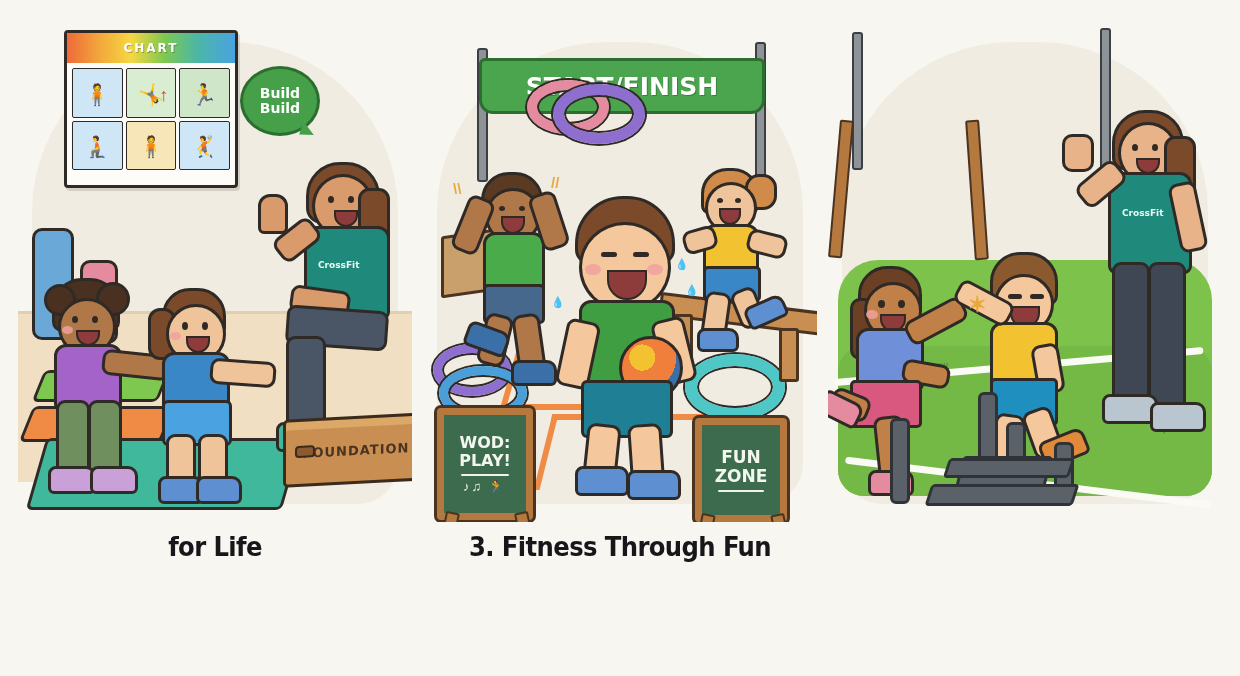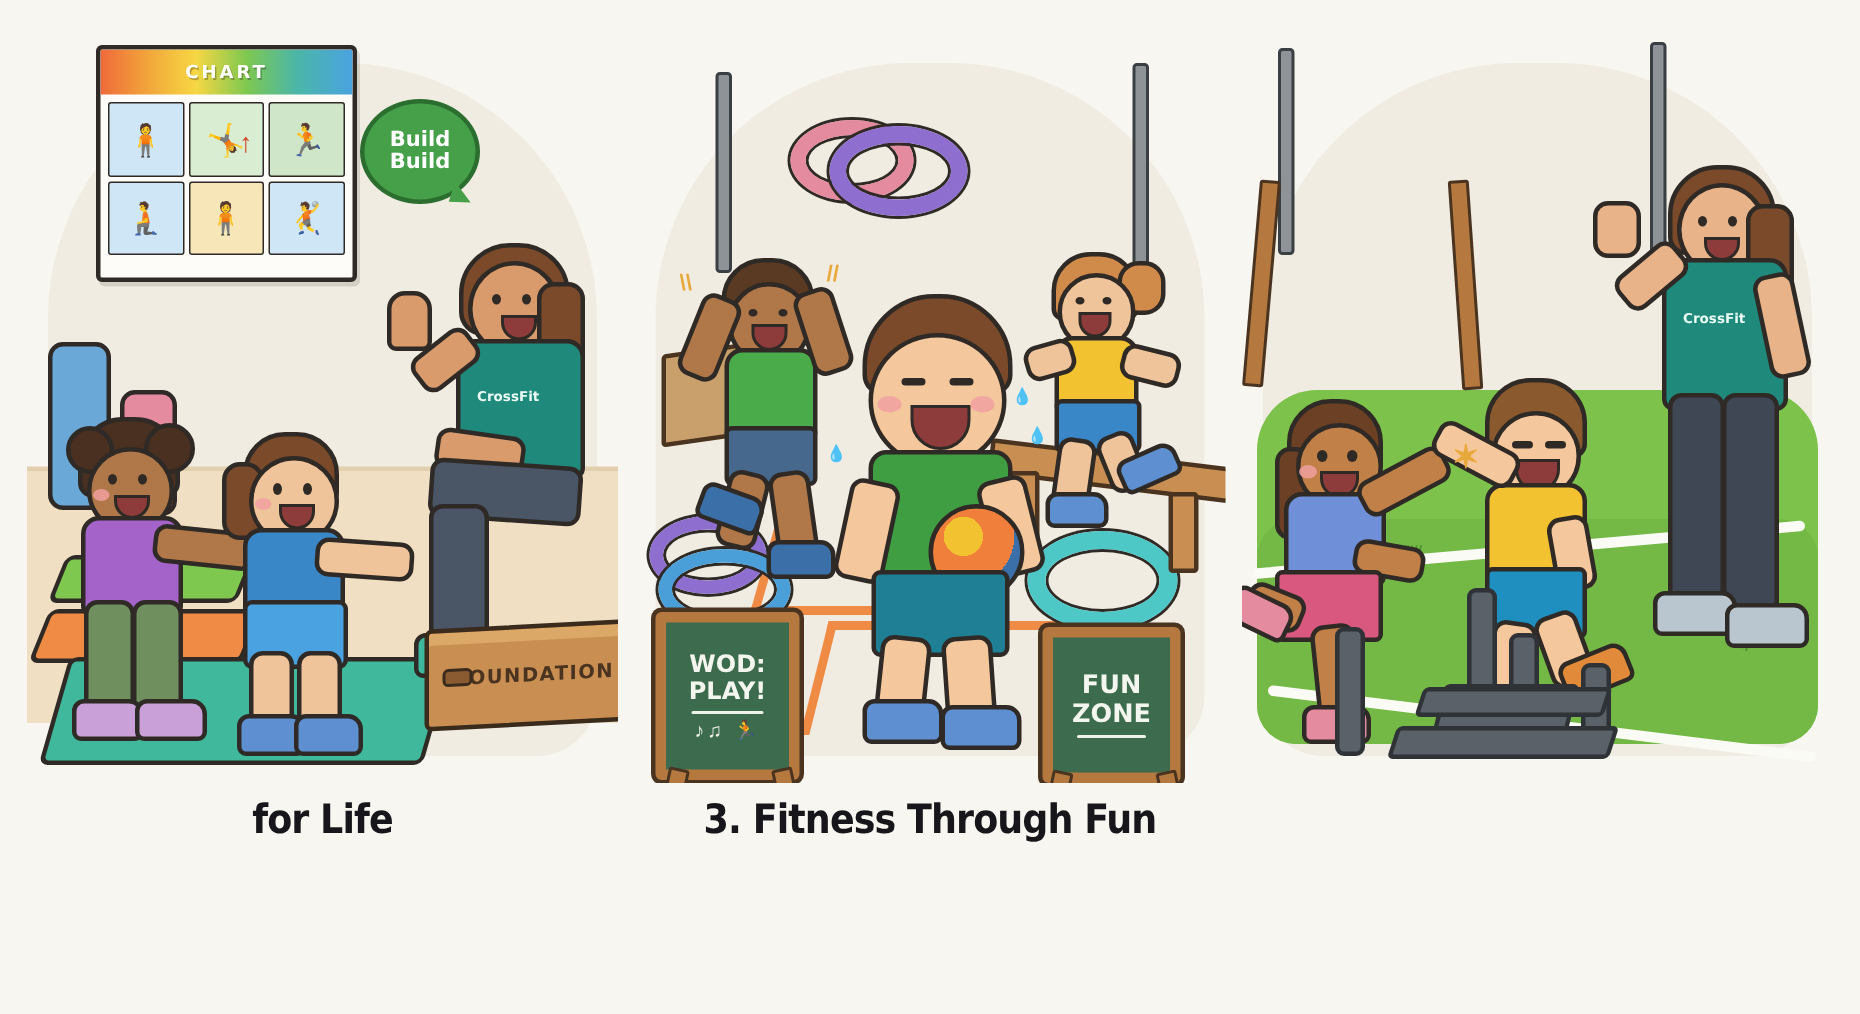--- a/index.html
+++ b/index.html
@@ -325,20 +325,23 @@
     </div>
   </div>
 
   <div class="panel">
     <div class="scene">
       <div class="scene-inner">
         <div class="wallbg" style="background:#f1ece1;"></div>
 
         <div class="pole" style="left:54px;top:34px;height:130px;"></div>
         <div class="pole" style="left:332px;top:28px;height:136px;"></div>
+        <div class="banner" style="left:56px;top:44px;width:280px;height:50px;background:#4aa54e;border-radius:6px 6px 14px 14px;">
+          <span style="font-size:25px;letter-spacing:0px;">START/FINISH</span>
+        </div>
 
         <div class="track" style="left:86px;top:330px;width:150px;height:60px;border-top:none;transform:skewX(-16deg);"></div>
         <div class="track" style="left:120px;top:400px;width:190px;height:70px;border-bottom:none;transform:skewX(-14deg);"></div>
 
         <div class="abs" style="left:18px;top:218px;width:56px;height:56px;background:#c9a06c;border:3px solid #4a3420;border-radius:3px;transform:skewY(-8deg);"></div>
 
         <div class="abs" style="left:10px;top:330px;width:60px;height:34px;border:9px solid #8e6fd0;border-radius:50%;box-shadow:0 0 0 2px #2f2a26, inset 0 0 0 2px #2f2a26;"></div>
         <div class="abs" style="left:16px;top:352px;width:70px;height:36px;border:9px solid #4a9fd8;border-radius:50%;box-shadow:0 0 0 2px #2f2a26, inset 0 0 0 2px #2f2a26;"></div>
         <div class="abs" style="left:104px;top:66px;width:62px;height:34px;border:10px solid #e58ba0;border-radius:50%;box-shadow:0 0 0 2px #2f2a26, inset 0 0 0 2px #2f2a26;"></div>
         <div class="abs" style="left:130px;top:70px;width:70px;height:38px;border:11px solid #8e6fd0;border-radius:50%;box-shadow:0 0 0 2px #2f2a26, inset 0 0 0 2px #2f2a26;"></div>

